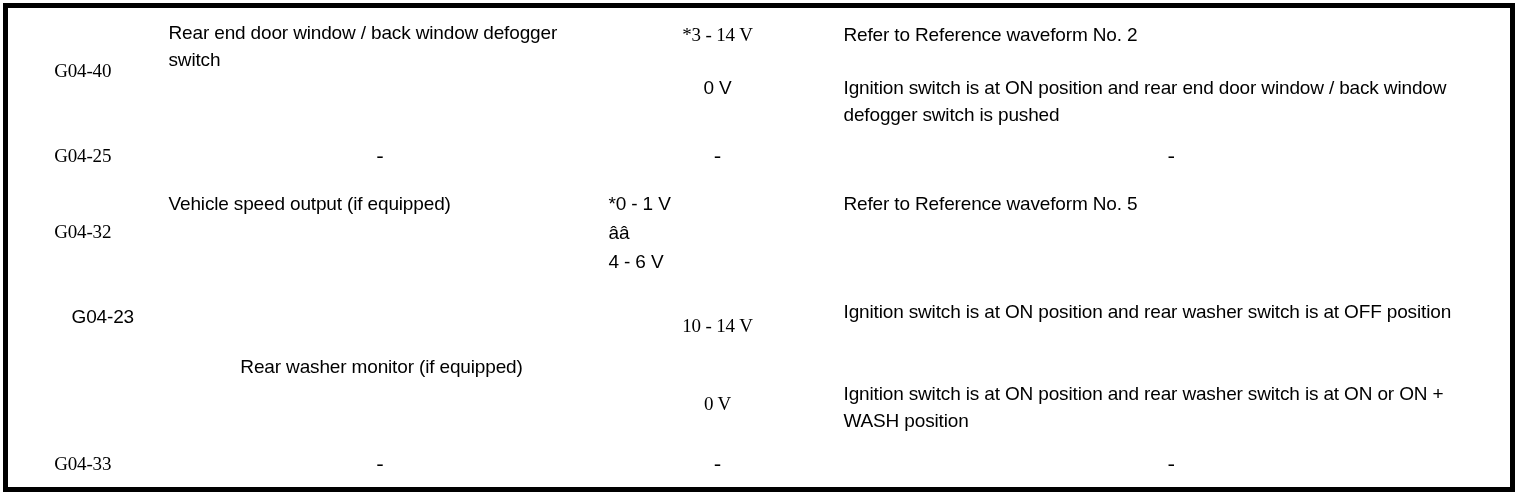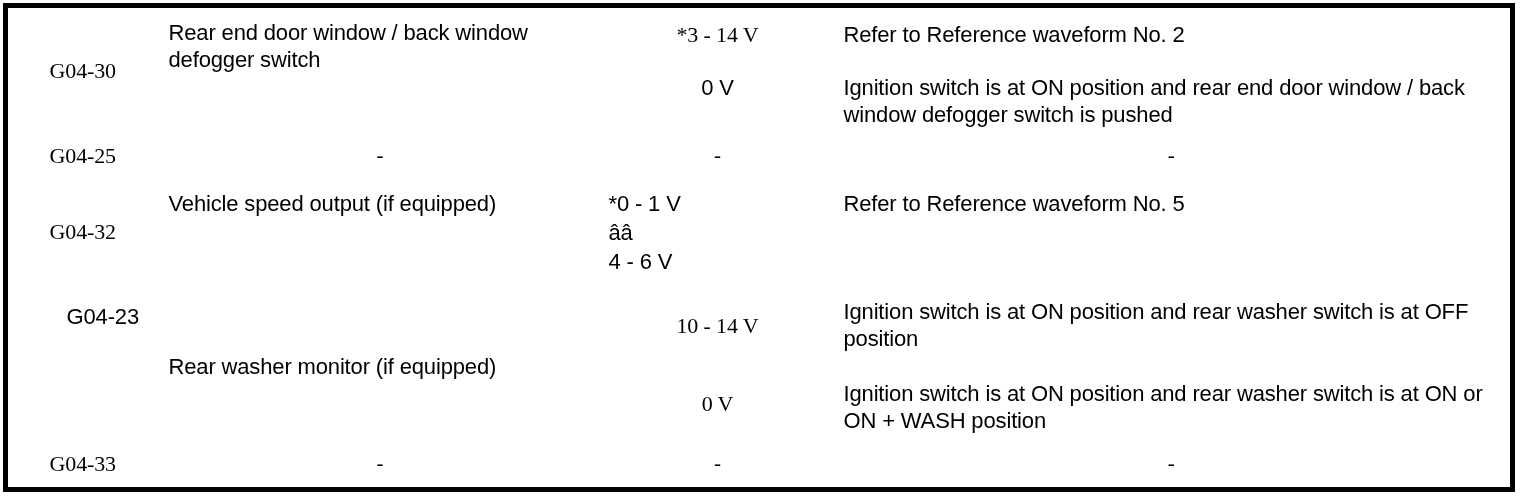--- a/index.html
+++ b/index.html
@@ -52,21 +52,21 @@
   
   .v-thin  { border-right: 2px solid #000000; }
   .v-thick { border-right: 4px solid #000000; }
 
   
   .cell {
     position: relative;
     box-sizing: border-box;
     width: 100%;
     height: 100%;
-    font-size: 22px;
+    font-size: 19px;
     line-height: 27px;
     color: #000000;
     font-stretch: condensed;
     letter-spacing: -0.15px;
   }
   .pad-l { padding-left: 11px; padding-right: 8px; }
   .pad-c { padding-left: 6px; padding-right: 6px; }
 
   .t-center { text-align: center; }
   .t-left   { text-align: left; }
@@ -81,42 +81,42 @@
   .v-mid-left {
     display: flex;
     align-items: center;
     justify-content: flex-start;
   }
   .v-top { padding-top: 11px; }
   .v-top-2 { padding-top: 13px; }
 
   
   .id-g0423 { padding-top: 18px; text-align: center; margin-left: 20px; }
-  .desc-g0423 { padding-top: 68px; text-align: left; }
+  .desc-g0423 { padding-top: 68px; text-align: center; }
   .volt-stack { padding-top: 10px; text-align: left; line-height: 29px; }
 
   .dash { font-size: 21px; }
 </style>
 </head>
 <body>
 
 <div id="page">
 
   <table class="wiring-table">
     <colgroup>
       <col class="c-id">
       <col class="c-desc">
       <col class="c-volt">
       <col class="c-cond">
     </colgroup>
     <tbody>
 
       <tr style="height:55px;">
         <td rowspan="2" class="v-thin grp-bottom">
-          <div class="cell pad-c v-mid">G04-30</div>
+          <div class="cell pad-c v-mid">G04-40</div>
         </td>
         <td rowspan="2" class="v-thick grp-bottom">
           <div class="cell pad-l v-top t-left">Rear end door window / back window defogger switch</div>
         </td>
         <td class="v-thin sub-bottom">
           <div class="cell pad-c v-mid t-center">*3 - 14 V</div>
         </td>
         <td class="sub-bottom">
           <div class="cell pad-l v-mid-left t-left">Refer to Reference waveform No. 2</div>
         </td>

